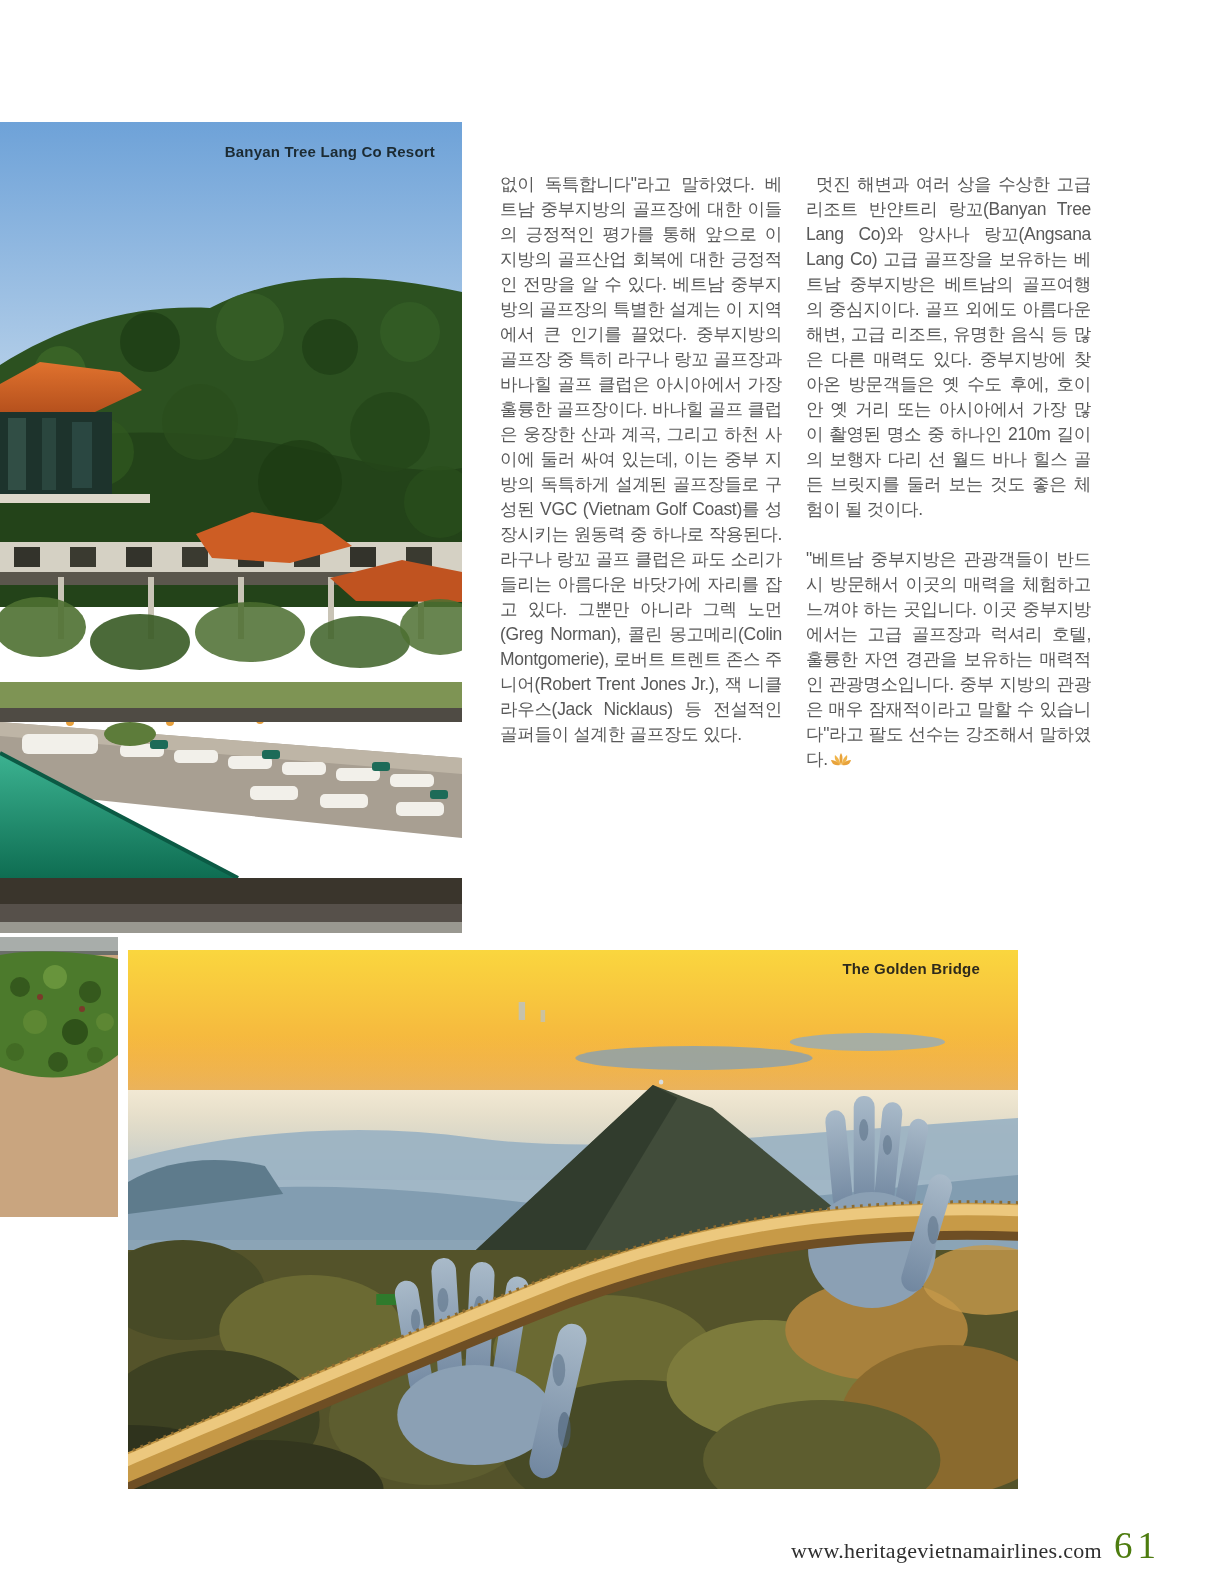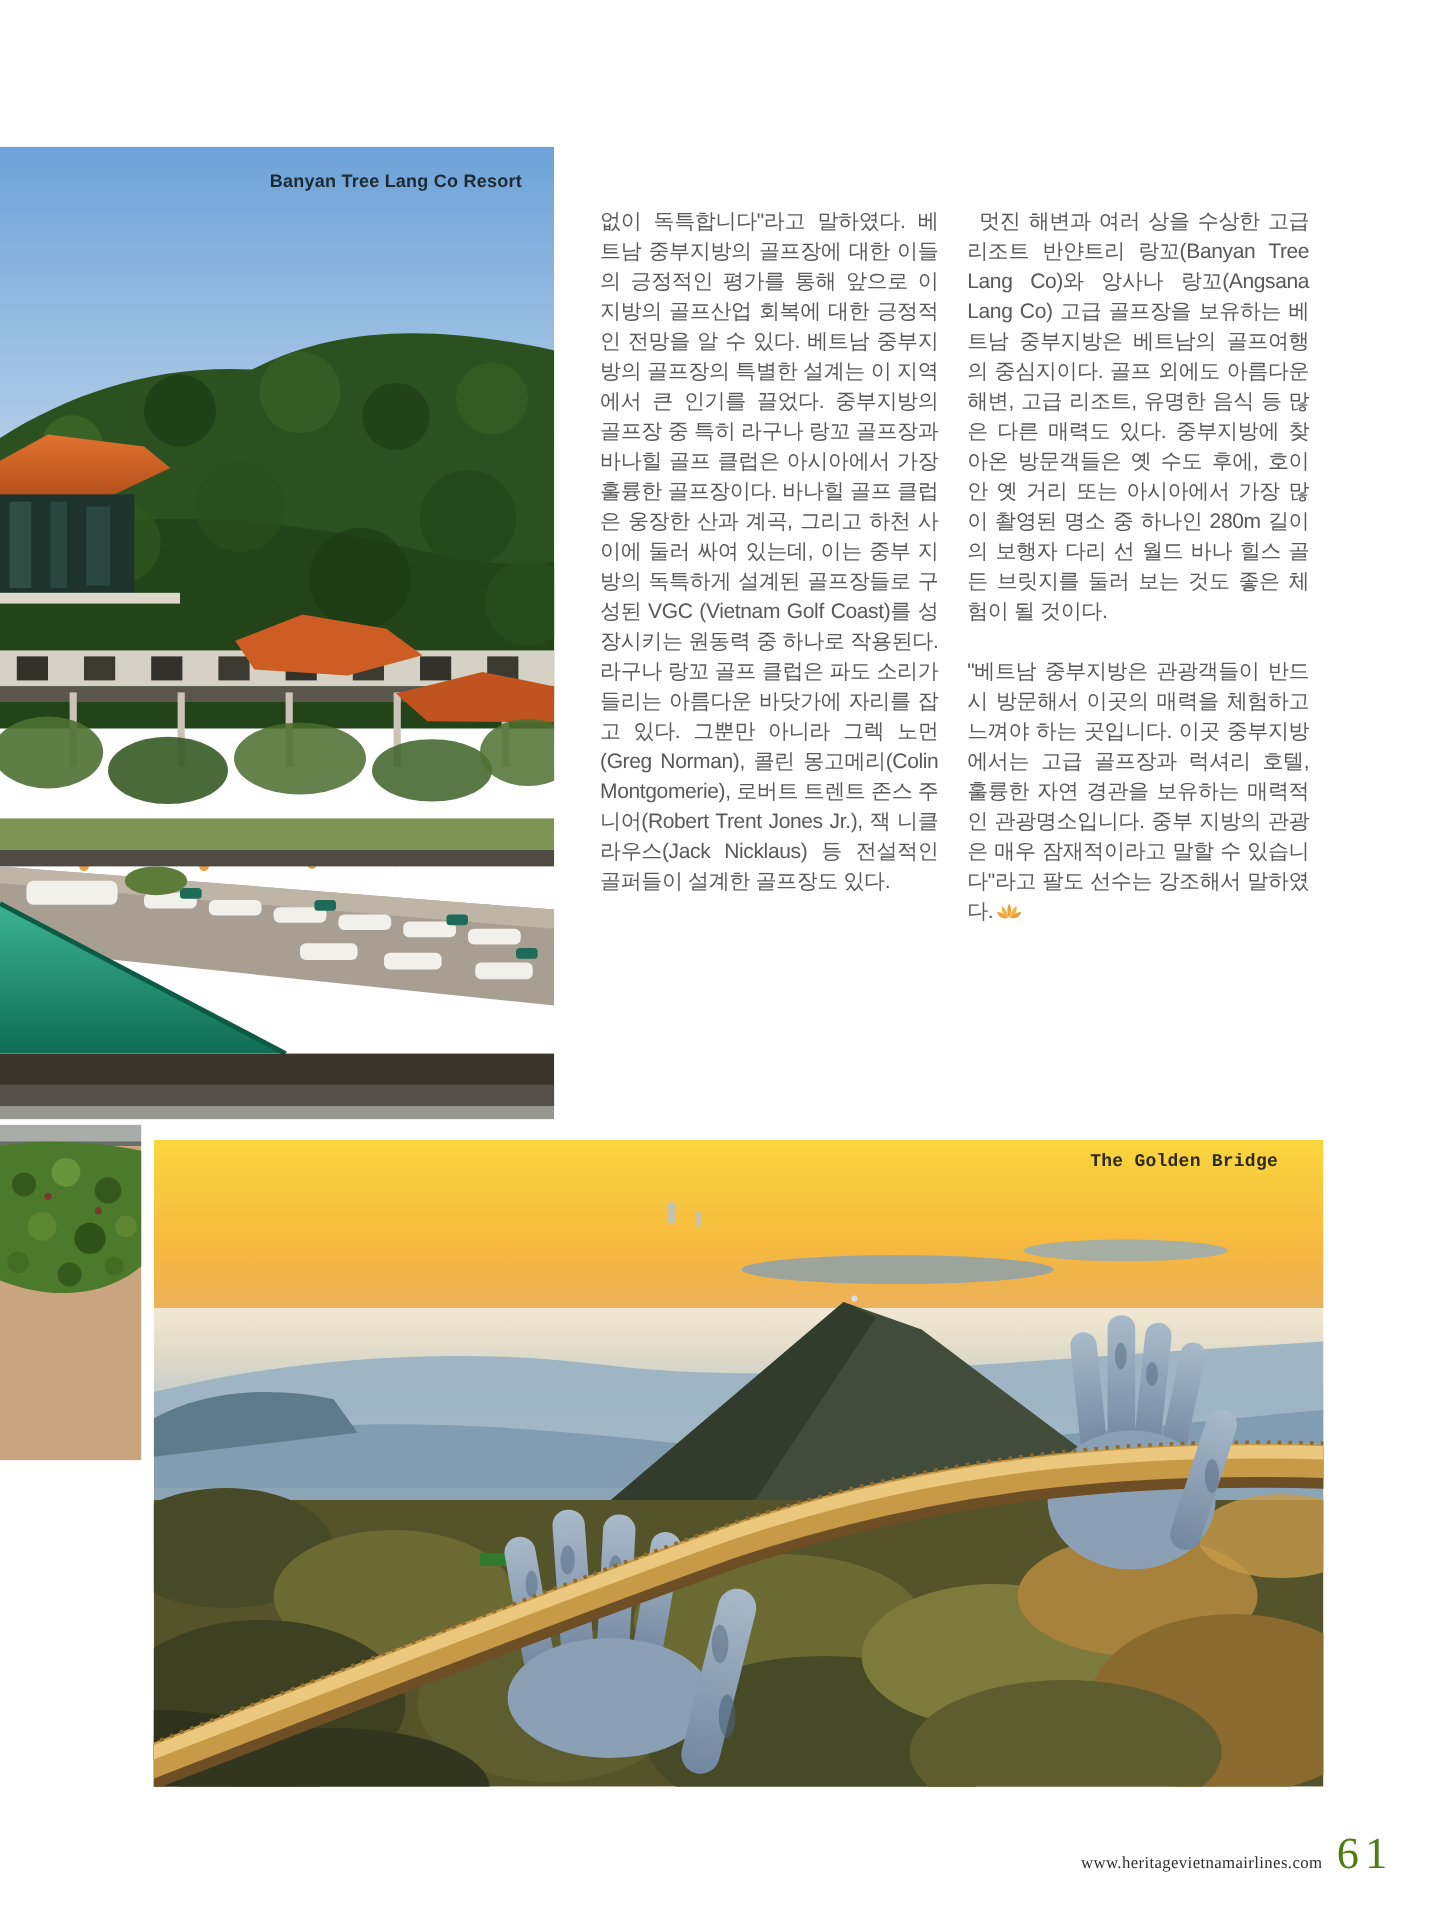--- a/index.html
+++ b/index.html
@@ -4,35 +4,35 @@
 <style>
   html,body{margin:0;padding:0;}
   body{
     width:1211px;height:1595px;position:relative;background:#ffffff;overflow:hidden;
     font-family:"Liberation Sans","DejaVu Sans",sans-serif;
   }
   .photo{position:absolute;overflow:hidden;}
   .photo svg{display:block;width:100%;height:100%;}
   .photo-resort{left:0;top:122px;width:462px;height:811px;}
   .beach-strip{left:0;top:937px;width:118px;height:280px;}
-  .photo-bridge{left:128px;top:950px;width:975px;height:539px;font-family:Liberation Mono, monospace;}
+  .photo-bridge{left:128px;top:950px;width:890px;height:539px;}
   .caption{position:absolute;font-weight:bold;font-size:15px;letter-spacing:.2px;white-space:nowrap;}
   .caption-resort{top:21px;right:27px;color:#1c2b33;}
   .caption-bridge{top:10px;right:38px;color:#2e2a1c;}
   .col{position:absolute;top:172px;font-size:17.5px;line-height:25px;color:#595959;
        text-align:justify;letter-spacing:-0.3px;}
   .col1{left:500px;width:282px;}
   .col2{left:806px;width:285px;}
   .col p{margin:0 0 25px 0;}
   .col p.indent{text-indent:10px;}
   .col p:last-child{margin-bottom:0;}
   .end-mark{display:inline-block;vertical-align:-2px;margin-left:3px;}
   .page-footer{position:absolute;right:50px;top:1524px;display:flex;align-items:baseline;gap:12px;
        font-family:"Liberation Serif","DejaVu Serif",serif;color:#2f2f2f;}
-  .footer-url{font-size:14px;letter-spacing:.3px;}
+  .footer-url{font-size:22px;letter-spacing:.3px;}
   .footer-page{font-size:37px;letter-spacing:5px;color:#4d7c0f;}
 </style>
 </head>
 <body>
 
 <div class="photo photo-resort">
   <svg viewBox="0 0 462 811" preserveAspectRatio="none">
     <defs>
       <linearGradient id="skyG" x1="0" y1="0" x2="0" y2="1">
         <stop offset="0" stop-color="#6ea2d8"></stop>
@@ -136,21 +136,21 @@
     </g>
   </svg>
   <div class="caption caption-resort">Banyan Tree Lang Co Resort</div>
 </div>
 
 <div class="col col1">
   <p>없이 독특합니다"라고 말하였다. 베트남 중부지방의 골프장에 대한 이들의 긍정적인 평가를 통해 앞으로 이 지방의 골프산업 회복에 대한 긍정적인 전망을 알 수 있다. 베트남 중부지방의 골프장의 특별한 설계는 이 지역에서 큰 인기를 끌었다. 중부지방의 골프장 중 특히 라구나 랑꼬 골프장과 바나힐 골프 클럽은 아시아에서 가장 훌륭한 골프장이다. 바나힐 골프 클럽은 웅장한 산과 계곡, 그리고 하천 사이에 둘러 싸여 있는데, 이는 중부 지방의 독특하게 설계된 골프장들로 구성된 VGC (Vietnam Golf Coast)를 성장시키는 원동력 중 하나로 작용된다. 라구나 랑꼬 골프 클럽은 파도 소리가 들리는 아름다운 바닷가에 자리를 잡고 있다. 그뿐만 아니라 그렉 노먼(Greg Norman), 콜린 몽고메리(Colin Montgomerie), 로버트 트렌트 존스 주니어(Robert Trent Jones Jr.), 잭 니클라우스(Jack Nicklaus) 등 전설적인 골퍼들이 설계한 골프장도 있다.</p>
 </div>
 
 <div class="col col2">
-  <p class="indent">멋진 해변과 여러 상을 수상한 고급 리조트 반얀트리 랑꼬(Banyan Tree Lang Co)와 앙사나 랑꼬(Angsana Lang Co) 고급 골프장을 보유하는 베트남 중부지방은 베트남의 골프여행의 중심지이다. 골프 외에도 아름다운 해변, 고급 리조트, 유명한 음식 등 많은 다른 매력도 있다. 중부지방에 찾아온 방문객들은 옛 수도 후에, 호이안 옛 거리 또는 아시아에서 가장 많이 촬영된 명소 중 하나인 280m 길이의 보행자 다리 선 월드 바나 힐스 골든 브릿지를 둘러 보는 것도 좋은 체험이 될 것이다.</p>
+  <p class="indent">멋진 해변과 여러 상을 수상한 고급 리조트 반얀트리 랑꼬(Banyan Tree Lang Co)와 앙사나 랑꼬(Angsana Lang Co) 고급 골프장을 보유하는 베트남 중부지방은 베트남의 골프여행의 중심지이다. 골프 외에도 아름다운 해변, 고급 리조트, 유명한 음식 등 많은 다른 매력도 있다. 중부지방에 찾아온 방문객들은 옛 수도 후에, 호이안 옛 거리 또는 아시아에서 가장 많이 촬영된 명소 중 하나인 210m 길이의 보행자 다리 선 월드 바나 힐스 골든 브릿지를 둘러 보는 것도 좋은 체험이 될 것이다.</p>
   <p><span>"베트남 중부지방은 관광객들이 반드시 방문해서 이곳의 매력을 체험하고 느껴야 하는 곳입니다. 이곳 중부지방에서는 고급 골프장과 럭셔리 호텔, 훌륭한 자연 경관을 보유하는 매력적인 관광명소입니다. 중부 지방의 관광은 매우 잠재적이라고 말할 수 있습니다"라고 팔도 선수는 강조해서 말하였다.</span><span class="end-mark"><svg width="20" height="14" viewBox="0 0 20 14">
         <path d="M10,0 C12,3 12,8 10,12 C8,8 8,3 10,0 Z" fill="#e8a33b"></path>
         <path d="M4,2 C7,4 9,8 9.5,12 C5,10 3,6 4,2 Z" fill="#f0b44a"></path>
         <path d="M16,2 C13,4 11,8 10.5,12 C15,10 17,6 16,2 Z" fill="#f0b44a"></path>
         <path d="M0,7 C3,7 7,9 9,12 C4,13 1,11 0,7 Z" fill="#e8a33b"></path>
         <path d="M20,7 C17,7 13,9 11,12 C16,13 19,11 20,7 Z" fill="#e8a33b"></path>
       </svg></span></p>
 </div>
 
 <div class="photo beach-strip">

